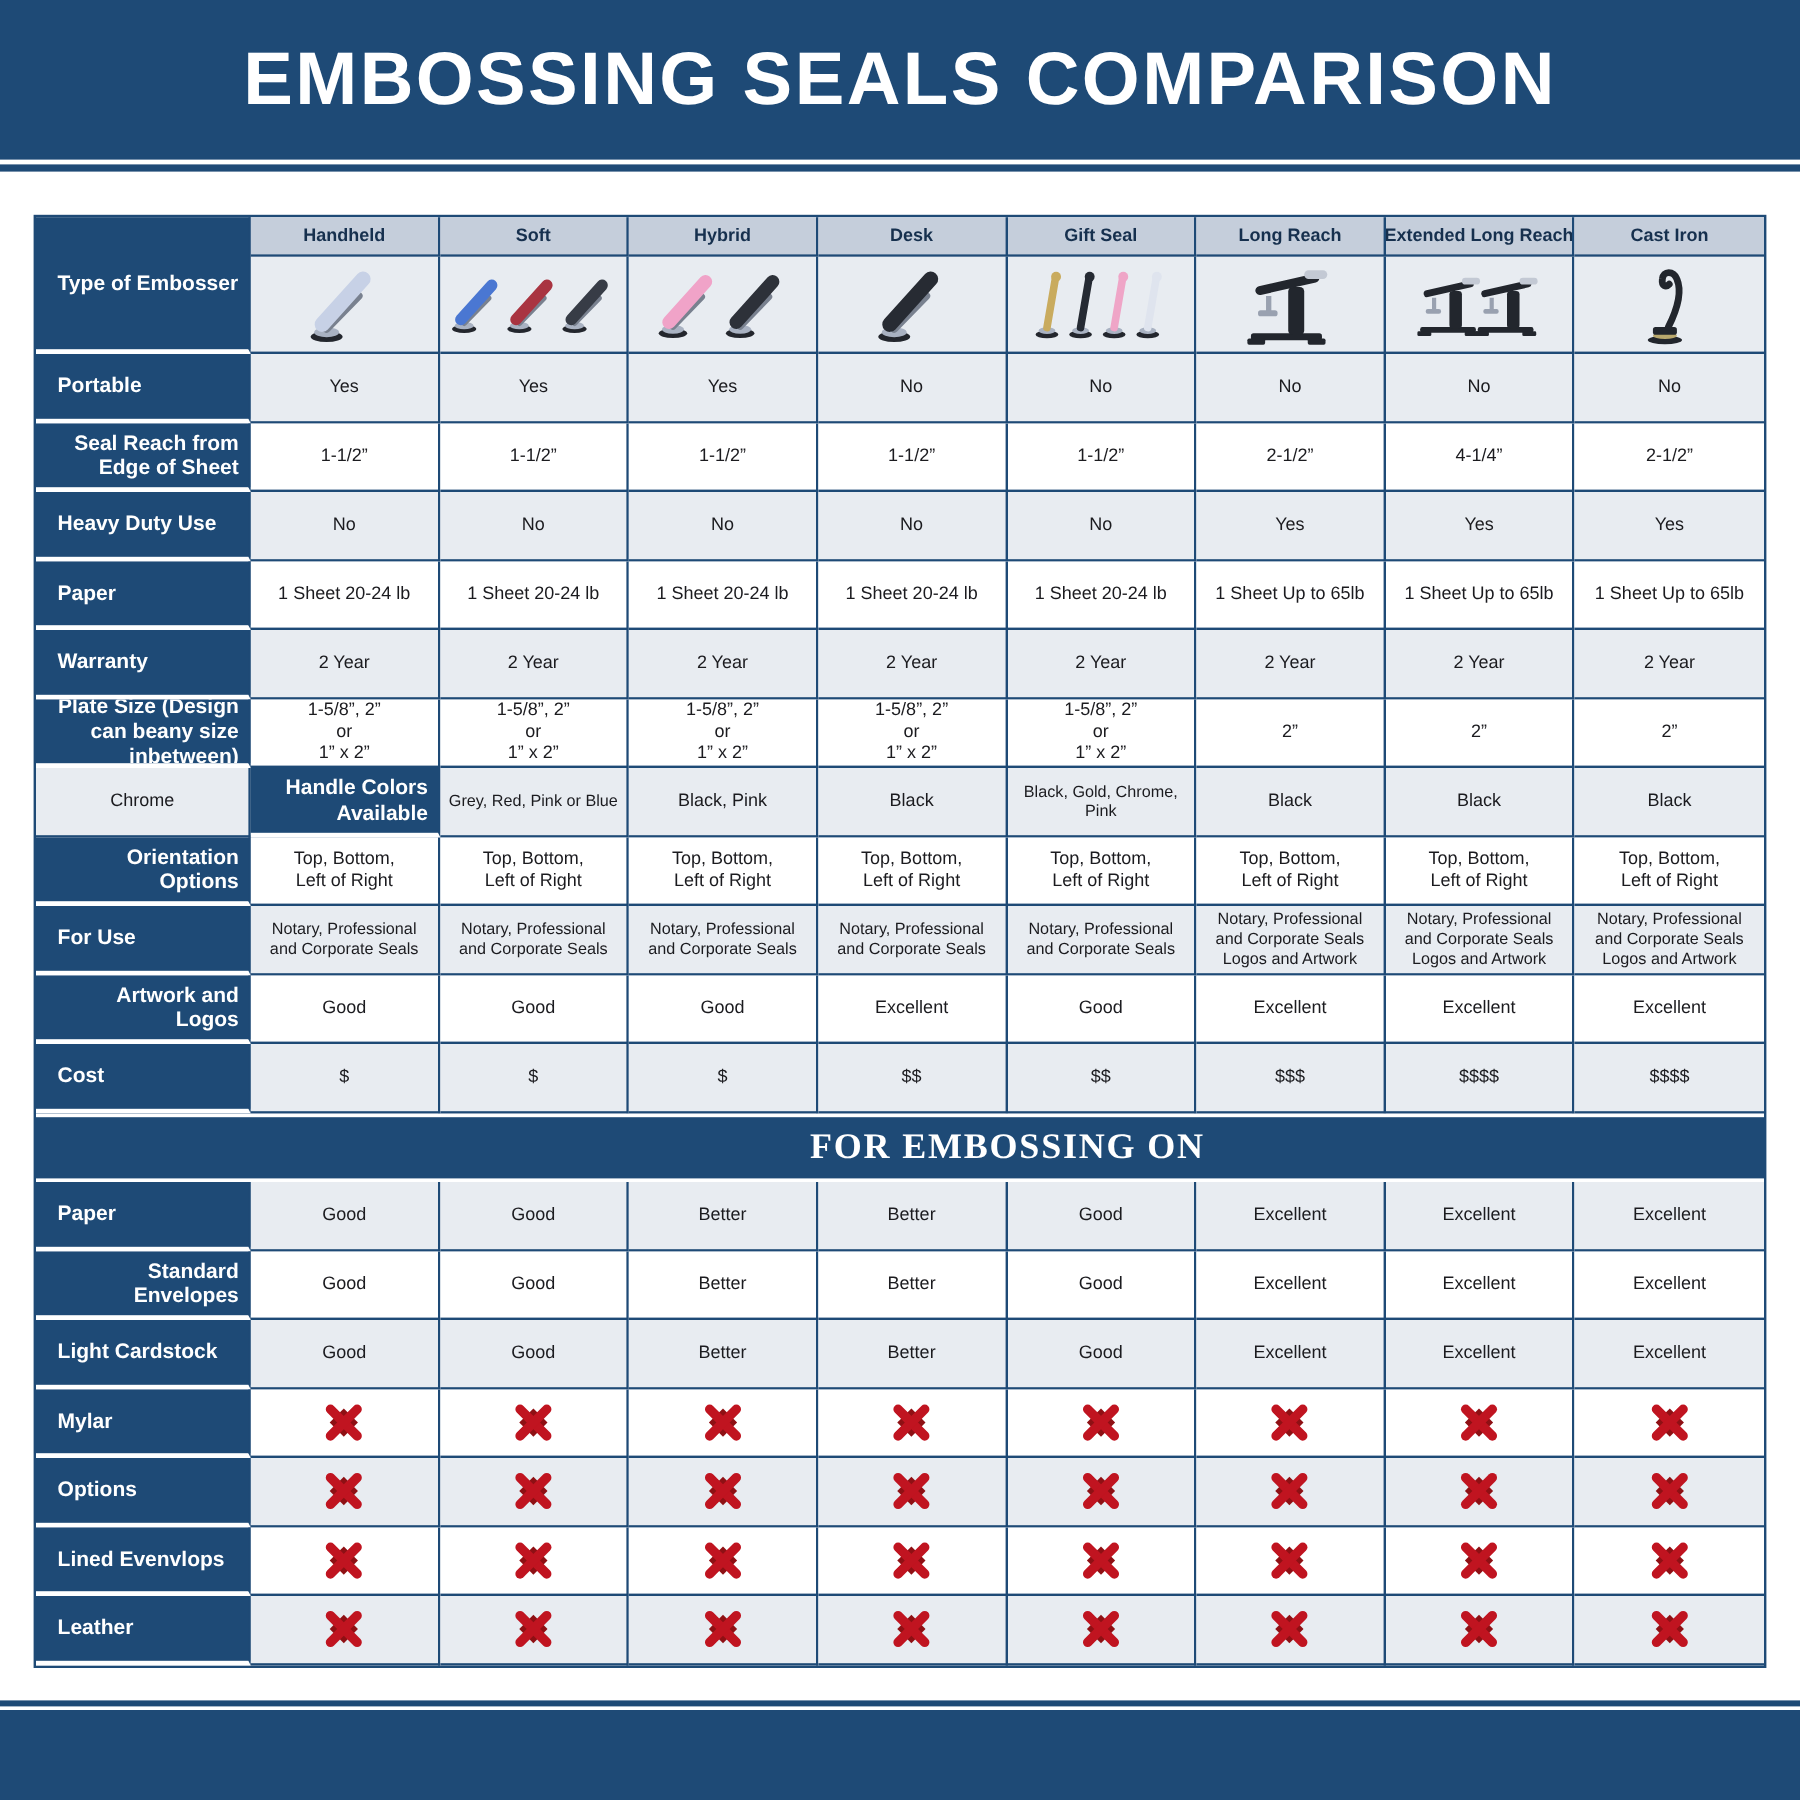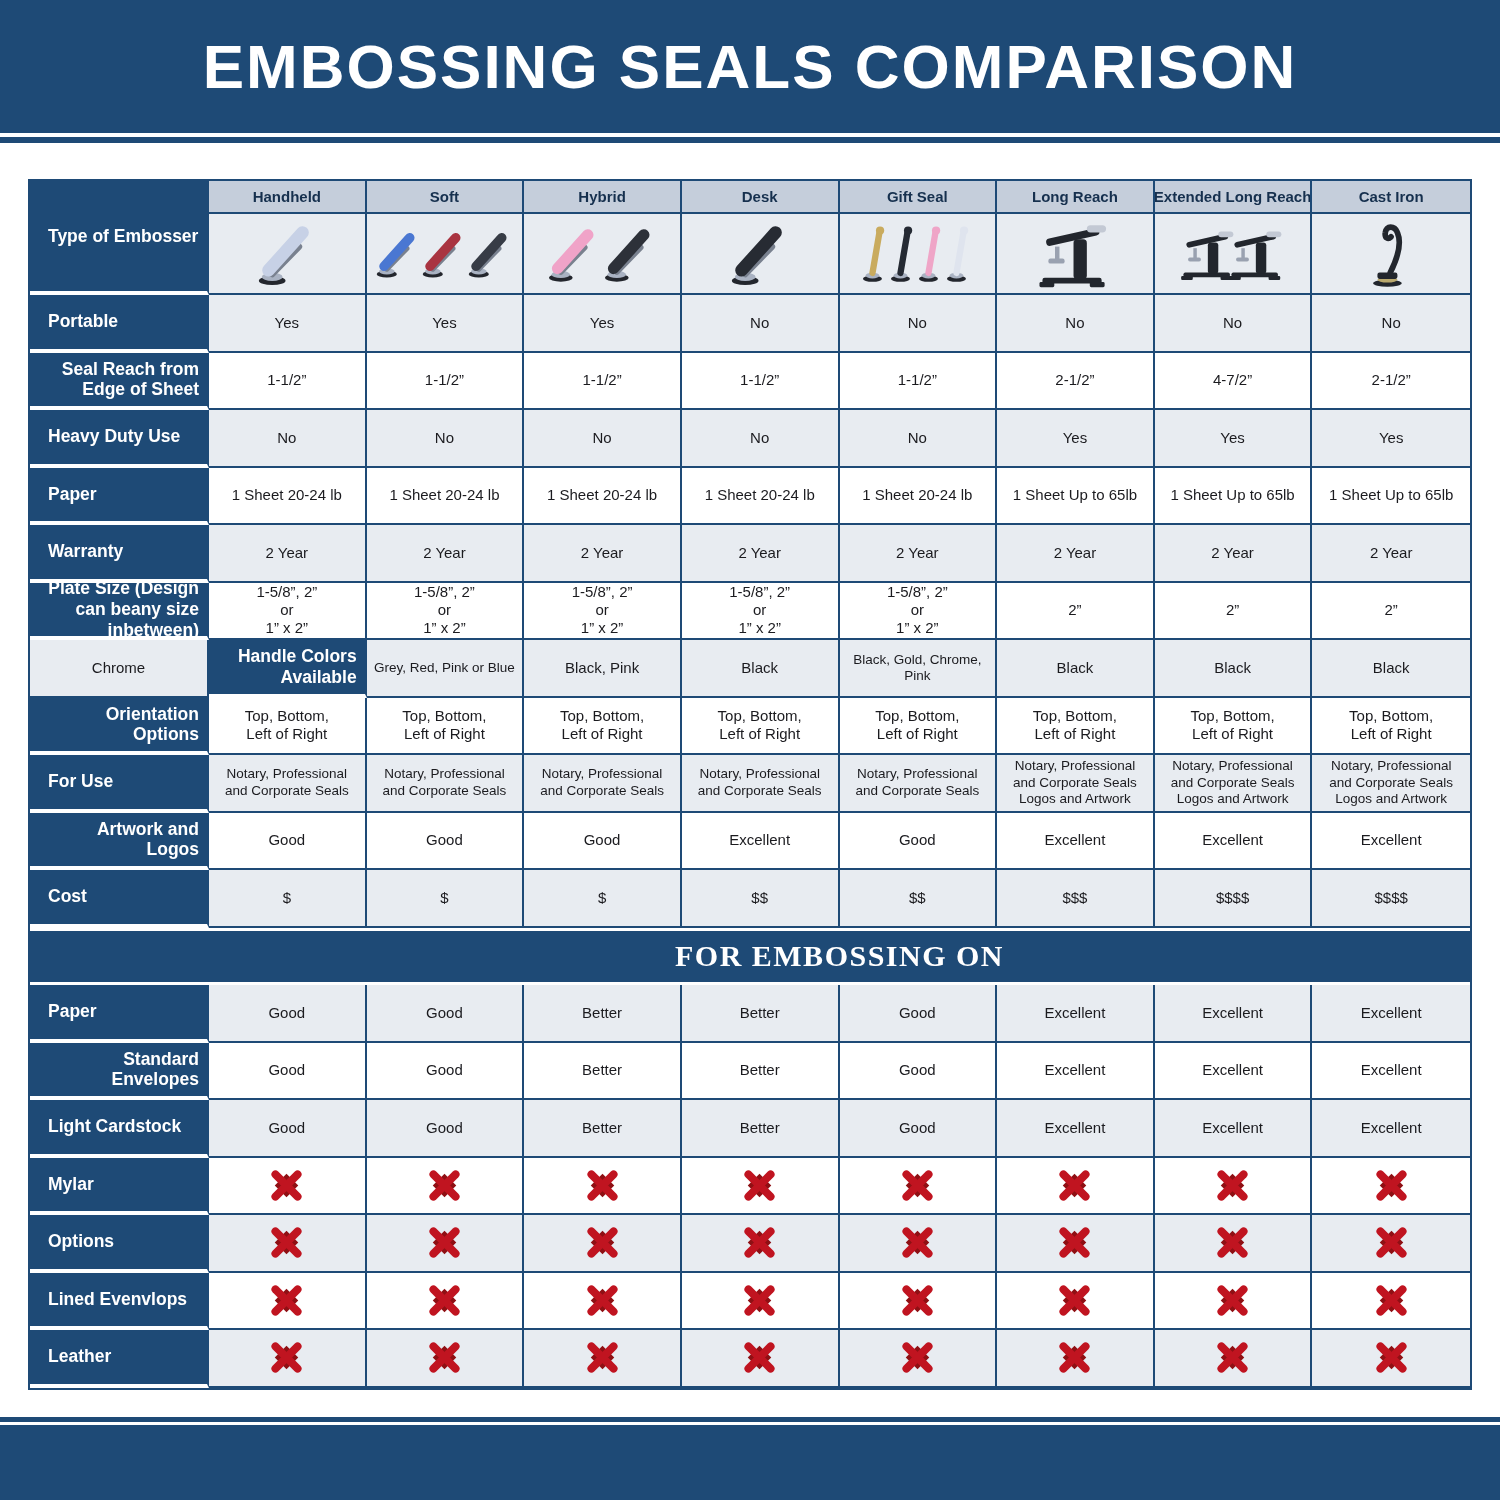--- a/index.html
+++ b/index.html
@@ -183,21 +183,21 @@
     <div class="cell light">No</div>
     <div class="cell light">No</div>
     <div class="cell light lastcol">No</div>
     <div class="cell rowlabel">Seal Reach from Edge of Sheet</div>
     <div class="cell white">1-1/2”</div>
     <div class="cell white">1-1/2”</div>
     <div class="cell white">1-1/2”</div>
     <div class="cell white">1-1/2”</div>
     <div class="cell white">1-1/2”</div>
     <div class="cell white">2-1/2”</div>
-    <div class="cell white">4-7/2”</div>
+    <div class="cell white">4-1/4”</div>
     <div class="cell white lastcol">2-1/2”</div>
     <div class="cell rowlabel">Heavy Duty Use</div>
     <div class="cell light">No</div>
     <div class="cell light">No</div>
     <div class="cell light">No</div>
     <div class="cell light">No</div>
     <div class="cell light">No</div>
     <div class="cell light">Yes</div>
     <div class="cell light">Yes</div>
     <div class="cell light lastcol">Yes</div>

